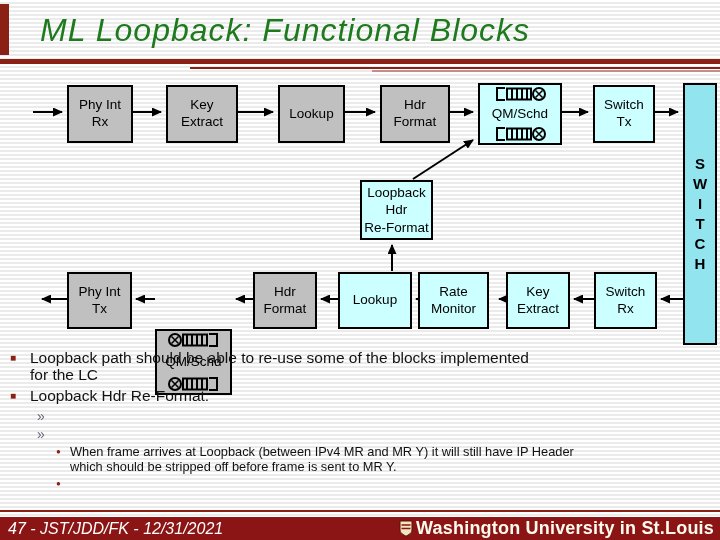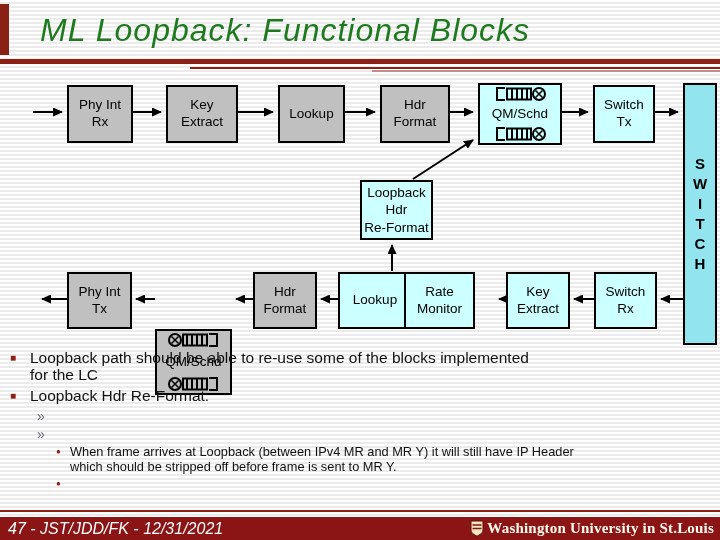--- a/index.html
+++ b/index.html
@@ -56,21 +56,21 @@
   .l3 { padding-left:56px; font-size:12.8px; line-height:15px; margin-bottom:2px; }
   .l3 .marker { width:14px; flex:0 0 14px; font-size:8px; line-height:15px; color:#8b2014; }
 
   .footer-line { position:absolute; left:0; top:510px; width:720px; height:2px; background:#8b2014; }
   .footer-bar {
     position:absolute; left:0; top:517px; width:720px; height:23px; background:#8b1414;
     display:flex; align-items:center; justify-content:space-between; padding:0 6px 0 8px;
   }
   .footer-left { color:#fff; font-style:italic; font-size:16px; }
   .logo { display:flex; align-items:center; gap:3px; color:#fdfbee; }
-  .logo-text { font-family:Liberation Serif, serif; font-weight:700; font-size:15px; letter-spacing:.2px; }
+  .logo-text { font-family:Liberation Sans, sans-serif; font-weight:700; font-size:18px; letter-spacing:.2px; }
 </style>
 </head>
 <body>
 
 <div class="slide">
 
   <div class="corner-bar"></div>
   <h1 class="title">ML Loopback: Functional Blocks</h1>
   <div class="rule rule-main"></div>
   <div class="rule rule-2"></div>
@@ -170,21 +170,21 @@
         <path d="M20,3.5 V14.5 M25,3.5 V14.5 M30,3.5 V14.5 M35,3.5 V14.5" stroke="#000" stroke-width="2"></path>
         <circle cx="47" cy="9" r="6" fill="#c0c0c0" stroke="#000" stroke-width="2"></circle>
         <path d="M43.5,5.5 L50.5,12.5 M50.5,5.5 L43.5,12.5" stroke="#000" stroke-width="1.5"></path>
       </g>
     </svg>
   </div>
 
   <div class="block gray" style="left:253px;top:272px;width:64px;height:57px">Hdr
 Format</div>
   <div class="block cyan" style="left:338px;top:272px;width:74px;height:57px">Lookup</div>
-  <div class="block cyan" style="left:404px;top:272px;width:71px;height:57px">Rate
+  <div class="block cyan" style="left:418px;top:272px;width:71px;height:57px">Rate
 Monitor</div>
   <div class="block cyan" style="left:506px;top:272px;width:64px;height:57px">Key
 Extract</div>
   <div class="block cyan" style="left:594px;top:272px;width:63px;height:57px">Switch
 Rx</div>
 
   <div class="bullets">
     <div class="bullet l1">
       <span class="marker">■</span>
       <span class="btext">Loopback path should be able to re-use some of the blocks implemented

